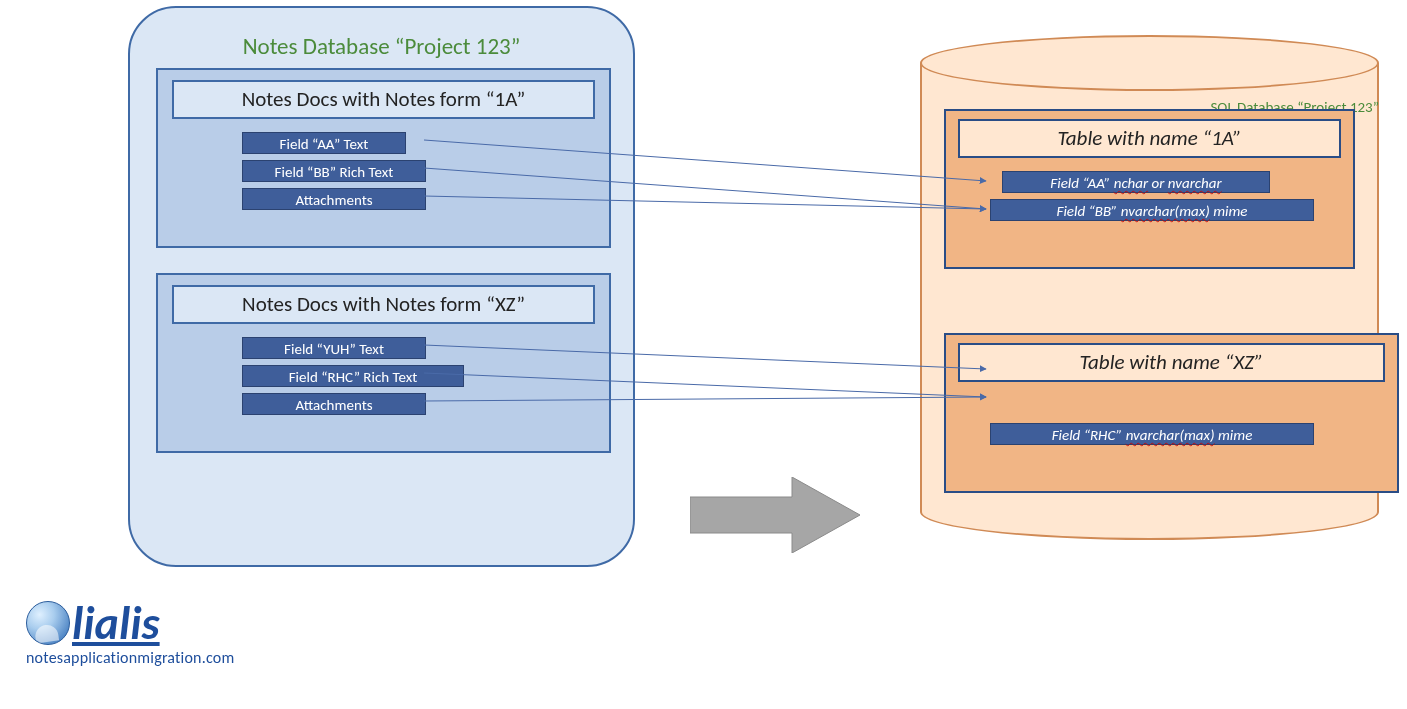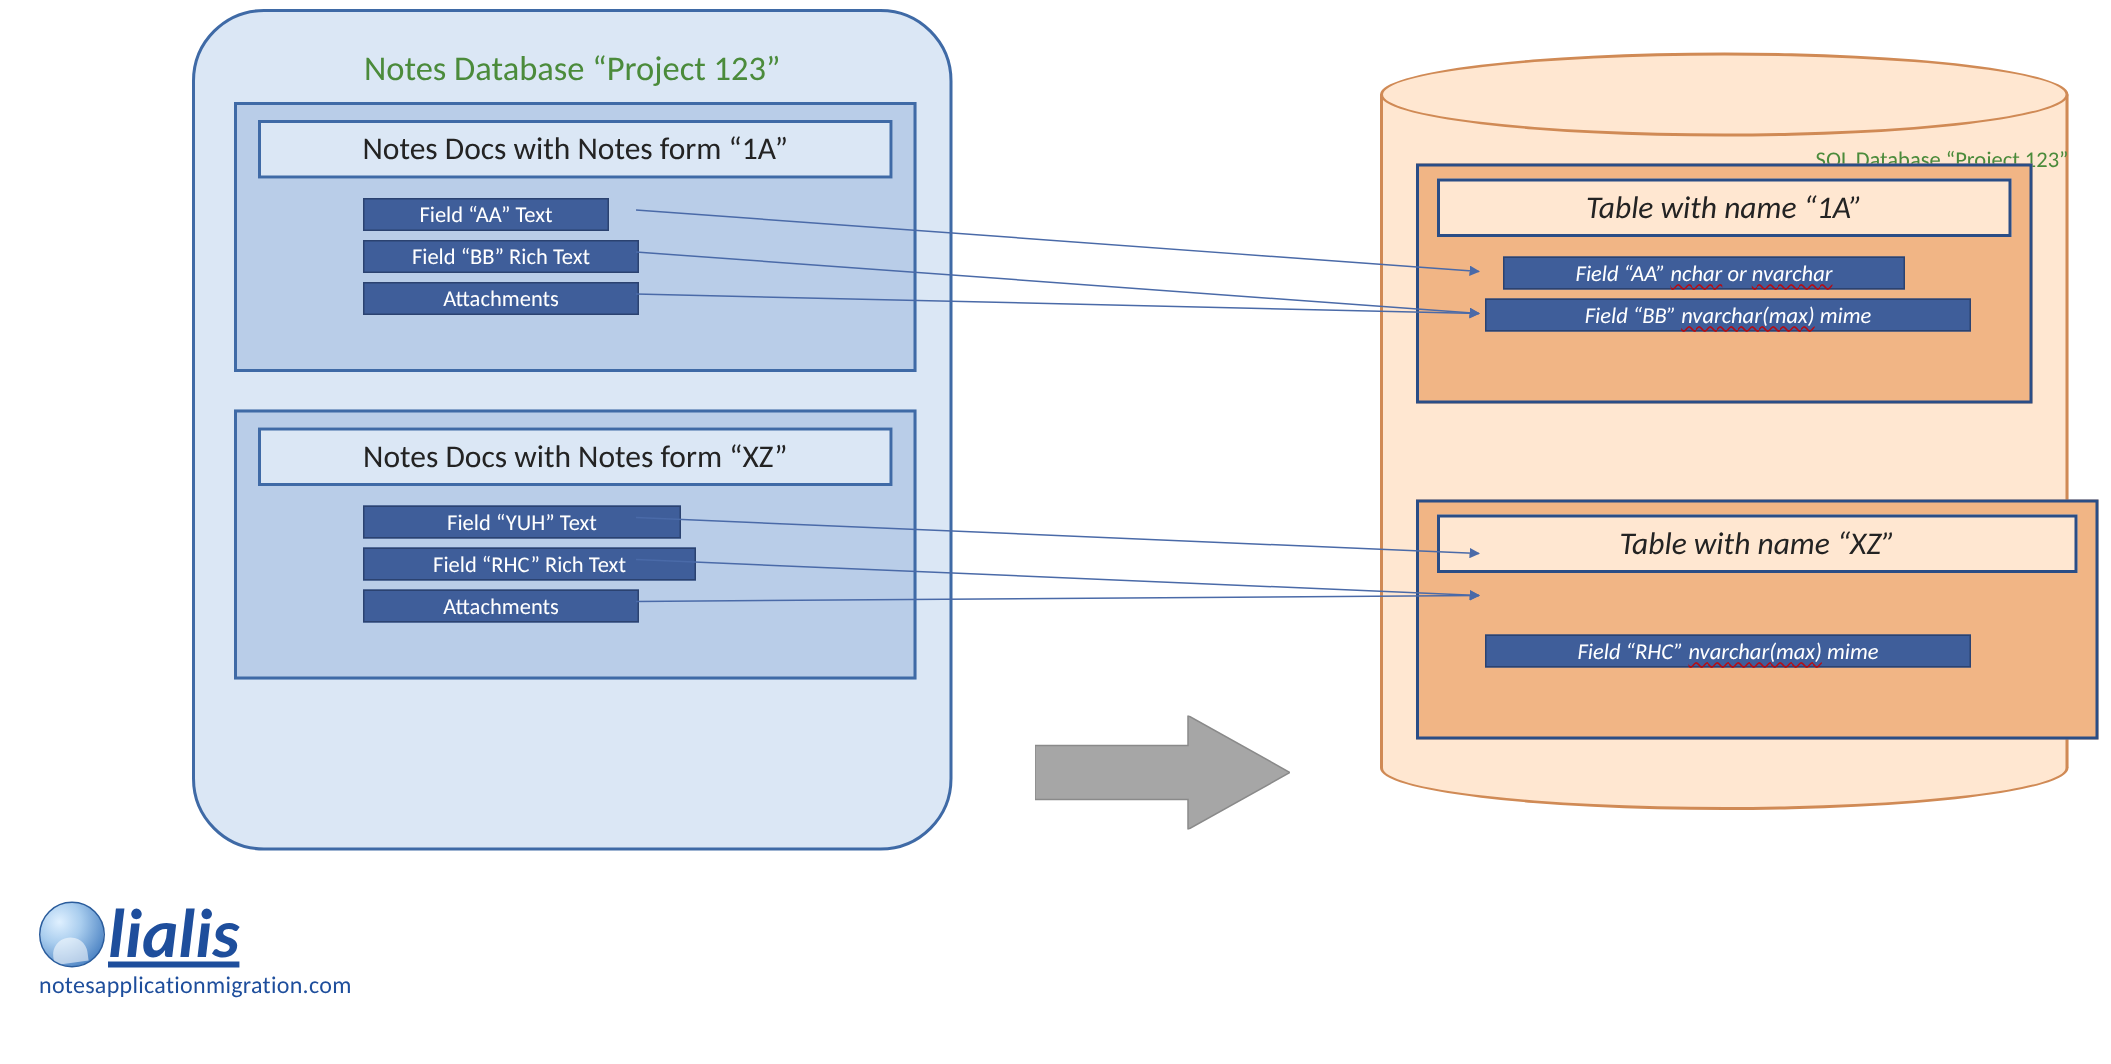--- a/index.html
+++ b/index.html
@@ -211,21 +211,21 @@
 
     <div class="panel" style="left:26px; top:60px; width:455px; height:180px;">
       <div class="panel-title-box">Notes Docs with Notes form “1A”</div>
       <div class="field" style="left:84px; top:62px; width:164px;">Field “AA” Text</div>
       <div class="field" style="left:84px; top:90px; width:184px;">Field “BB” Rich Text</div>
       <div class="field" style="left:84px; top:118px; width:184px;">Attachments</div>
     </div>
 
     <div class="panel" style="left:26px; top:265px; width:455px; height:180px;">
       <div class="panel-title-box">Notes Docs with Notes form “XZ”</div>
-      <div class="field" style="left:84px; top:62px; width:212px;">Field “YUH” Text</div>
+      <div class="field" style="left:84px; top:62px; width:184px;">Field “YUH” Text</div>
       <div class="field" style="left:84px; top:90px; width:222px;">Field “RHC” Rich Text</div>
       <div class="field" style="left:84px; top:118px; width:184px;">Attachments</div>
     </div>
   </div>
 
   <div class="cylinder">
     <div class="cyl-bottom"></div>
     <div class="cyl-body"></div>
     <div class="cyl-top"></div>
     <div class="sql-title">SQL Database “Project 123”</div>

